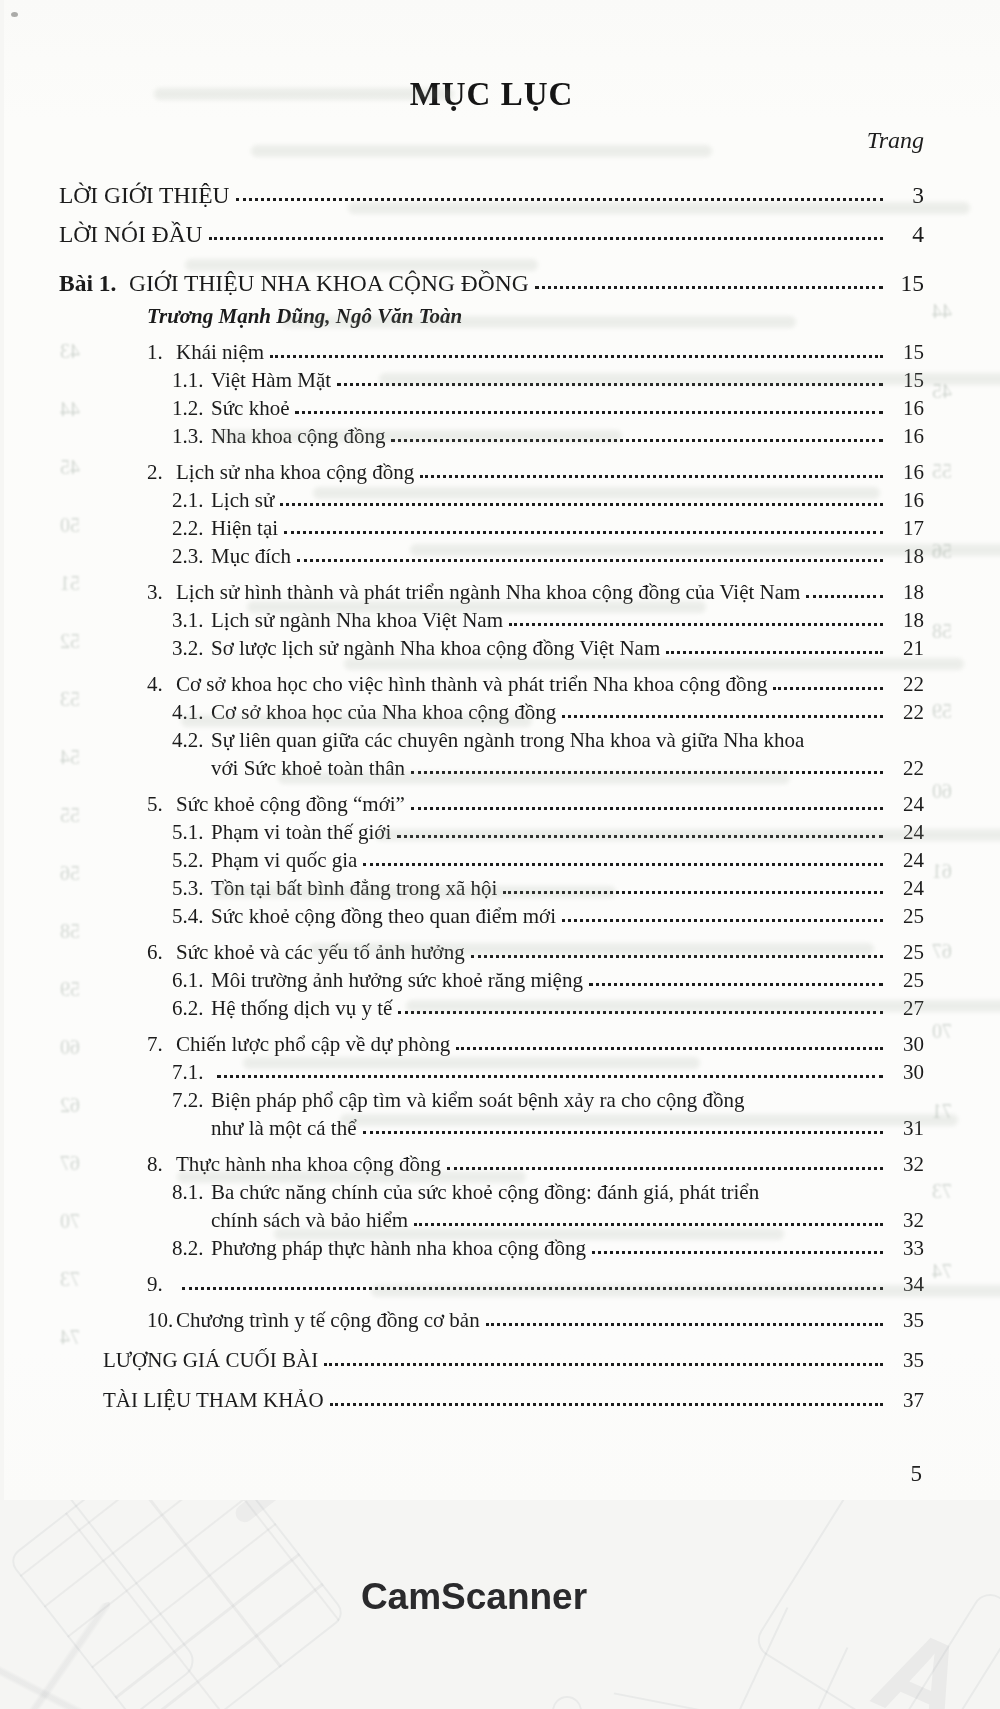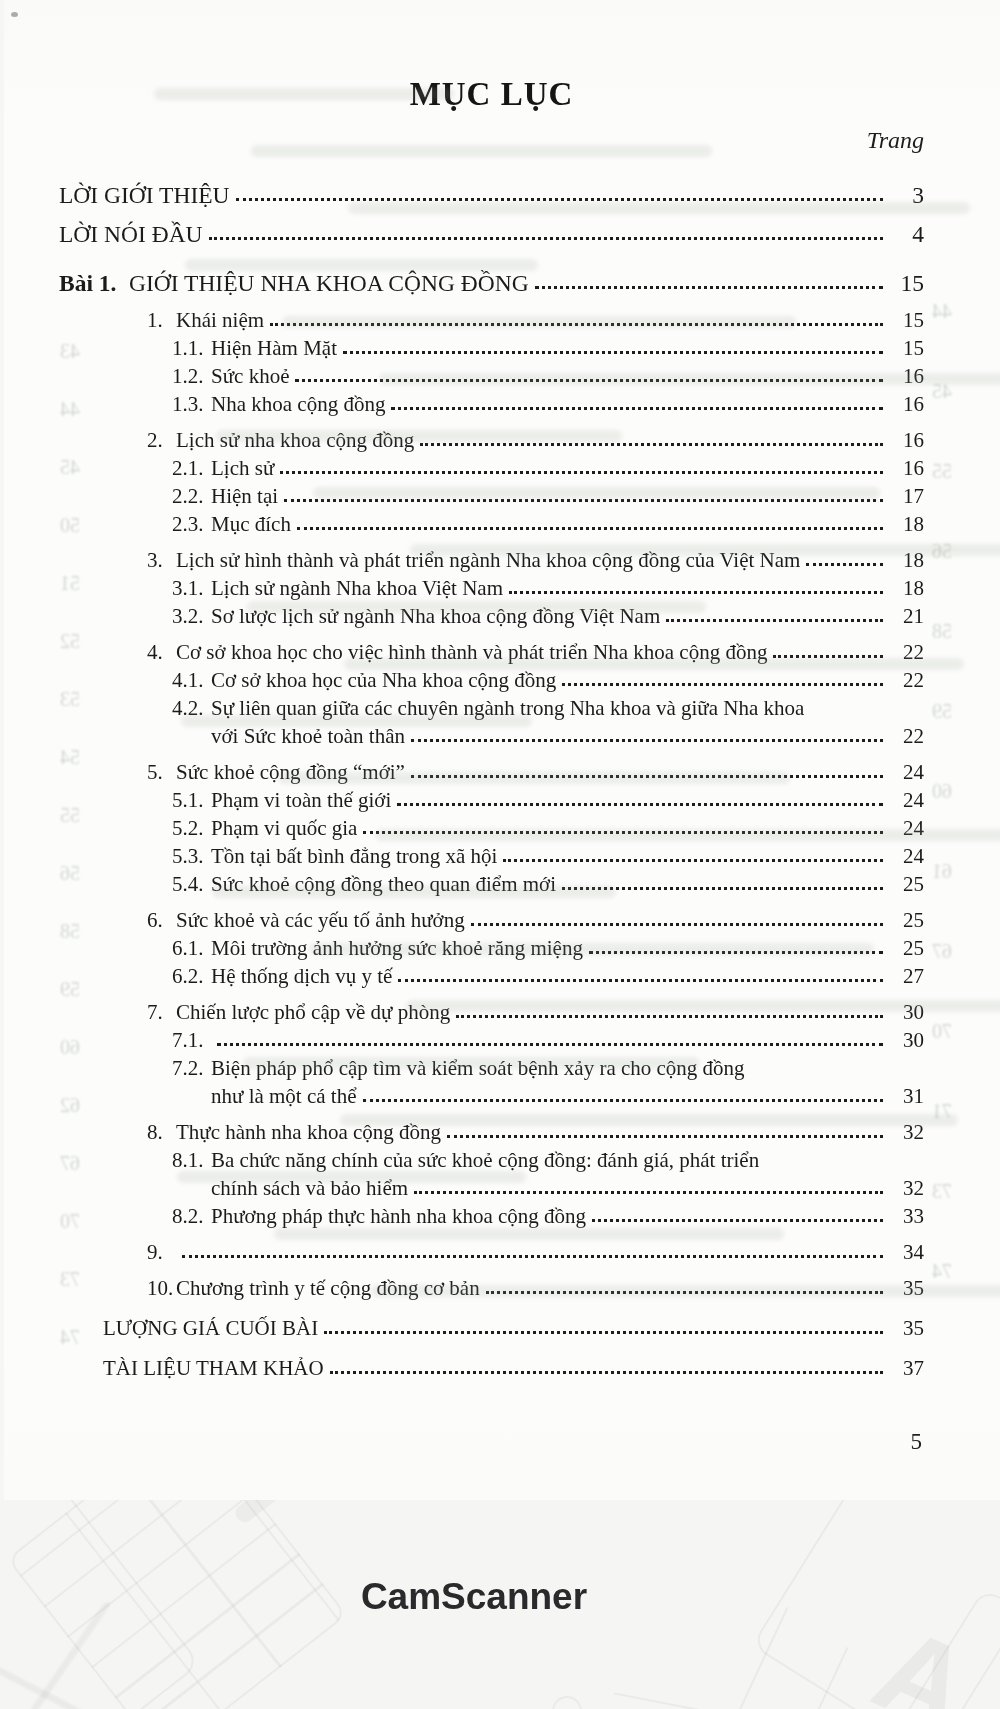--- a/index.html
+++ b/index.html
@@ -173,29 +173,34 @@
     <span class="txt">LỜI NÓI ĐẦU</span>
     <span class="leader"></span>
     <span class="pg">4</span>
   </div>
       <div class="row chapter">
     <span class="num">Bài 1.</span>
     <span class="txt">GIỚI THIỆU NHA KHOA CỘNG ĐỒNG</span>
     <span class="leader"></span>
     <span class="pg">15</span>
   </div>
+      <div class="row authors">
+
+    <span class="txt">Trương Mạnh Dũng, Ngô Văn Toàn</span>
+
+  </div>
       <div class="row item lvl1">
     <span class="num">1.</span>
     <span class="txt">Khái niệm</span>
     <span class="leader"></span>
     <span class="pg">15</span>
   </div>
       <div class="row item lvl2">
     <span class="num">1.1.</span>
-    <span class="txt">Hiện Hàm Mặt</span>
+    <span class="txt">Việt Hàm Mặt</span>
     <span class="leader"></span>
     <span class="pg">15</span>
   </div>
       <div class="row item lvl2">
     <span class="num">1.2.</span>
     <span class="txt">Sức khoẻ</span>
     <span class="leader"></span>
     <span class="pg">16</span>
   </div>
       <div class="row item lvl2">

